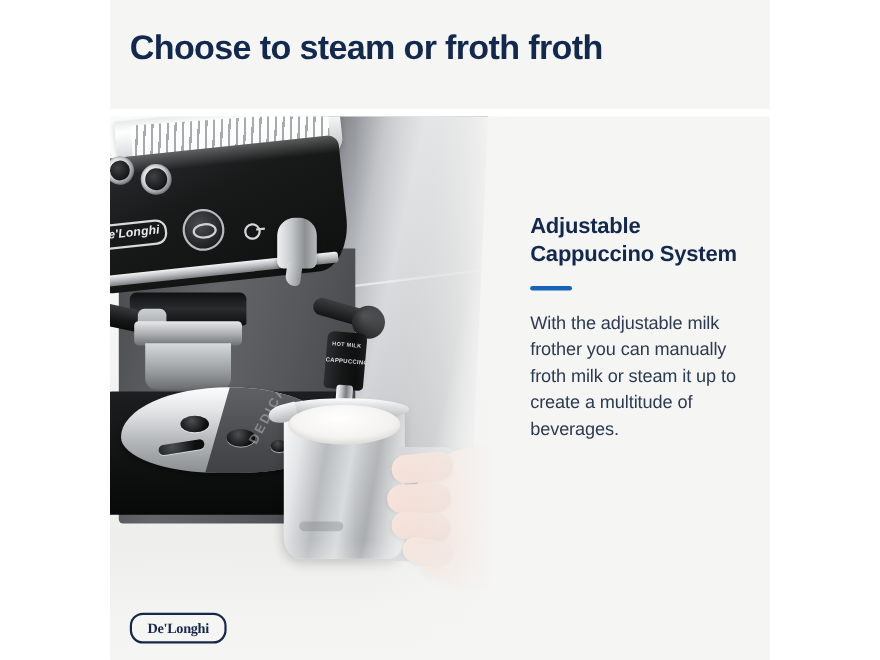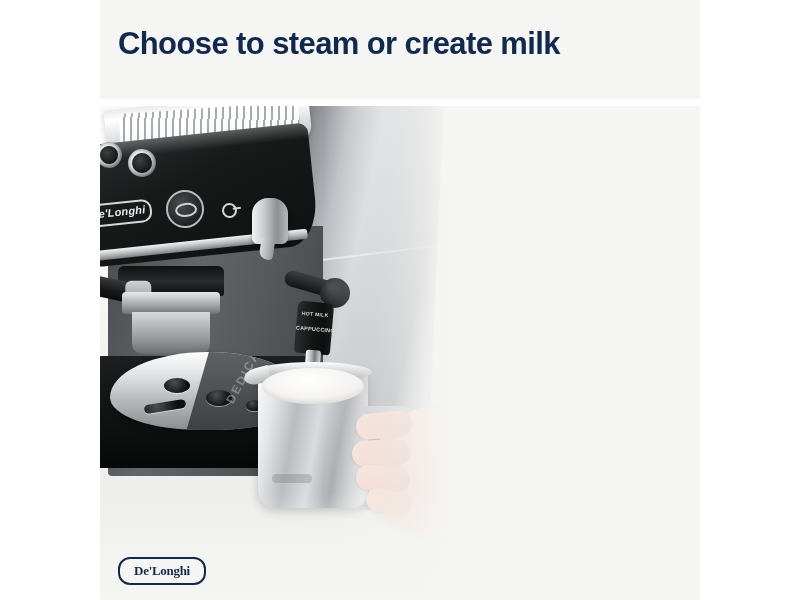--- a/index.html
+++ b/index.html
@@ -521,21 +521,21 @@
     font-family: "Liberation Serif", serif;
     white-space: nowrap;
   }
 </style>
 </head>
 <body>
 
 <div class="stage">
 
   <div class="title-band">
-    <div class="page-title">Choose to steam or create milk</div>
+    <div class="page-title">Choose to steam or froth froth</div>
   </div>
 
   <div class="main-band">
 
     <div class="photo">
       <div class="ph-bg"></div>
 
       <div class="body-silver"></div>
       <div class="body-grey"></div>
 
@@ -590,19 +590,24 @@
 
       <div class="hand"></div>
       <div class="finger f1"></div>
       <div class="finger f2"></div>
       <div class="finger f3"></div>
       <div class="finger f4"></div>
 
       <div class="photo-fade"></div>
     </div>
 
+    <div class="text-col">
+      <h2 class="feature-heading">Adjustable Cappuccino System</h2>
+      <div class="divider"></div>
+      <p class="feature-body">With the adjustable milk frother you can manually froth milk or steam it up to create a multitude of beverages.</p>
+    </div>
 
     <div class="logo">
       <span class="logo-inner">De'Longhi</span>
     </div>
 
   </div>
 </div>
 
 </body></html>

